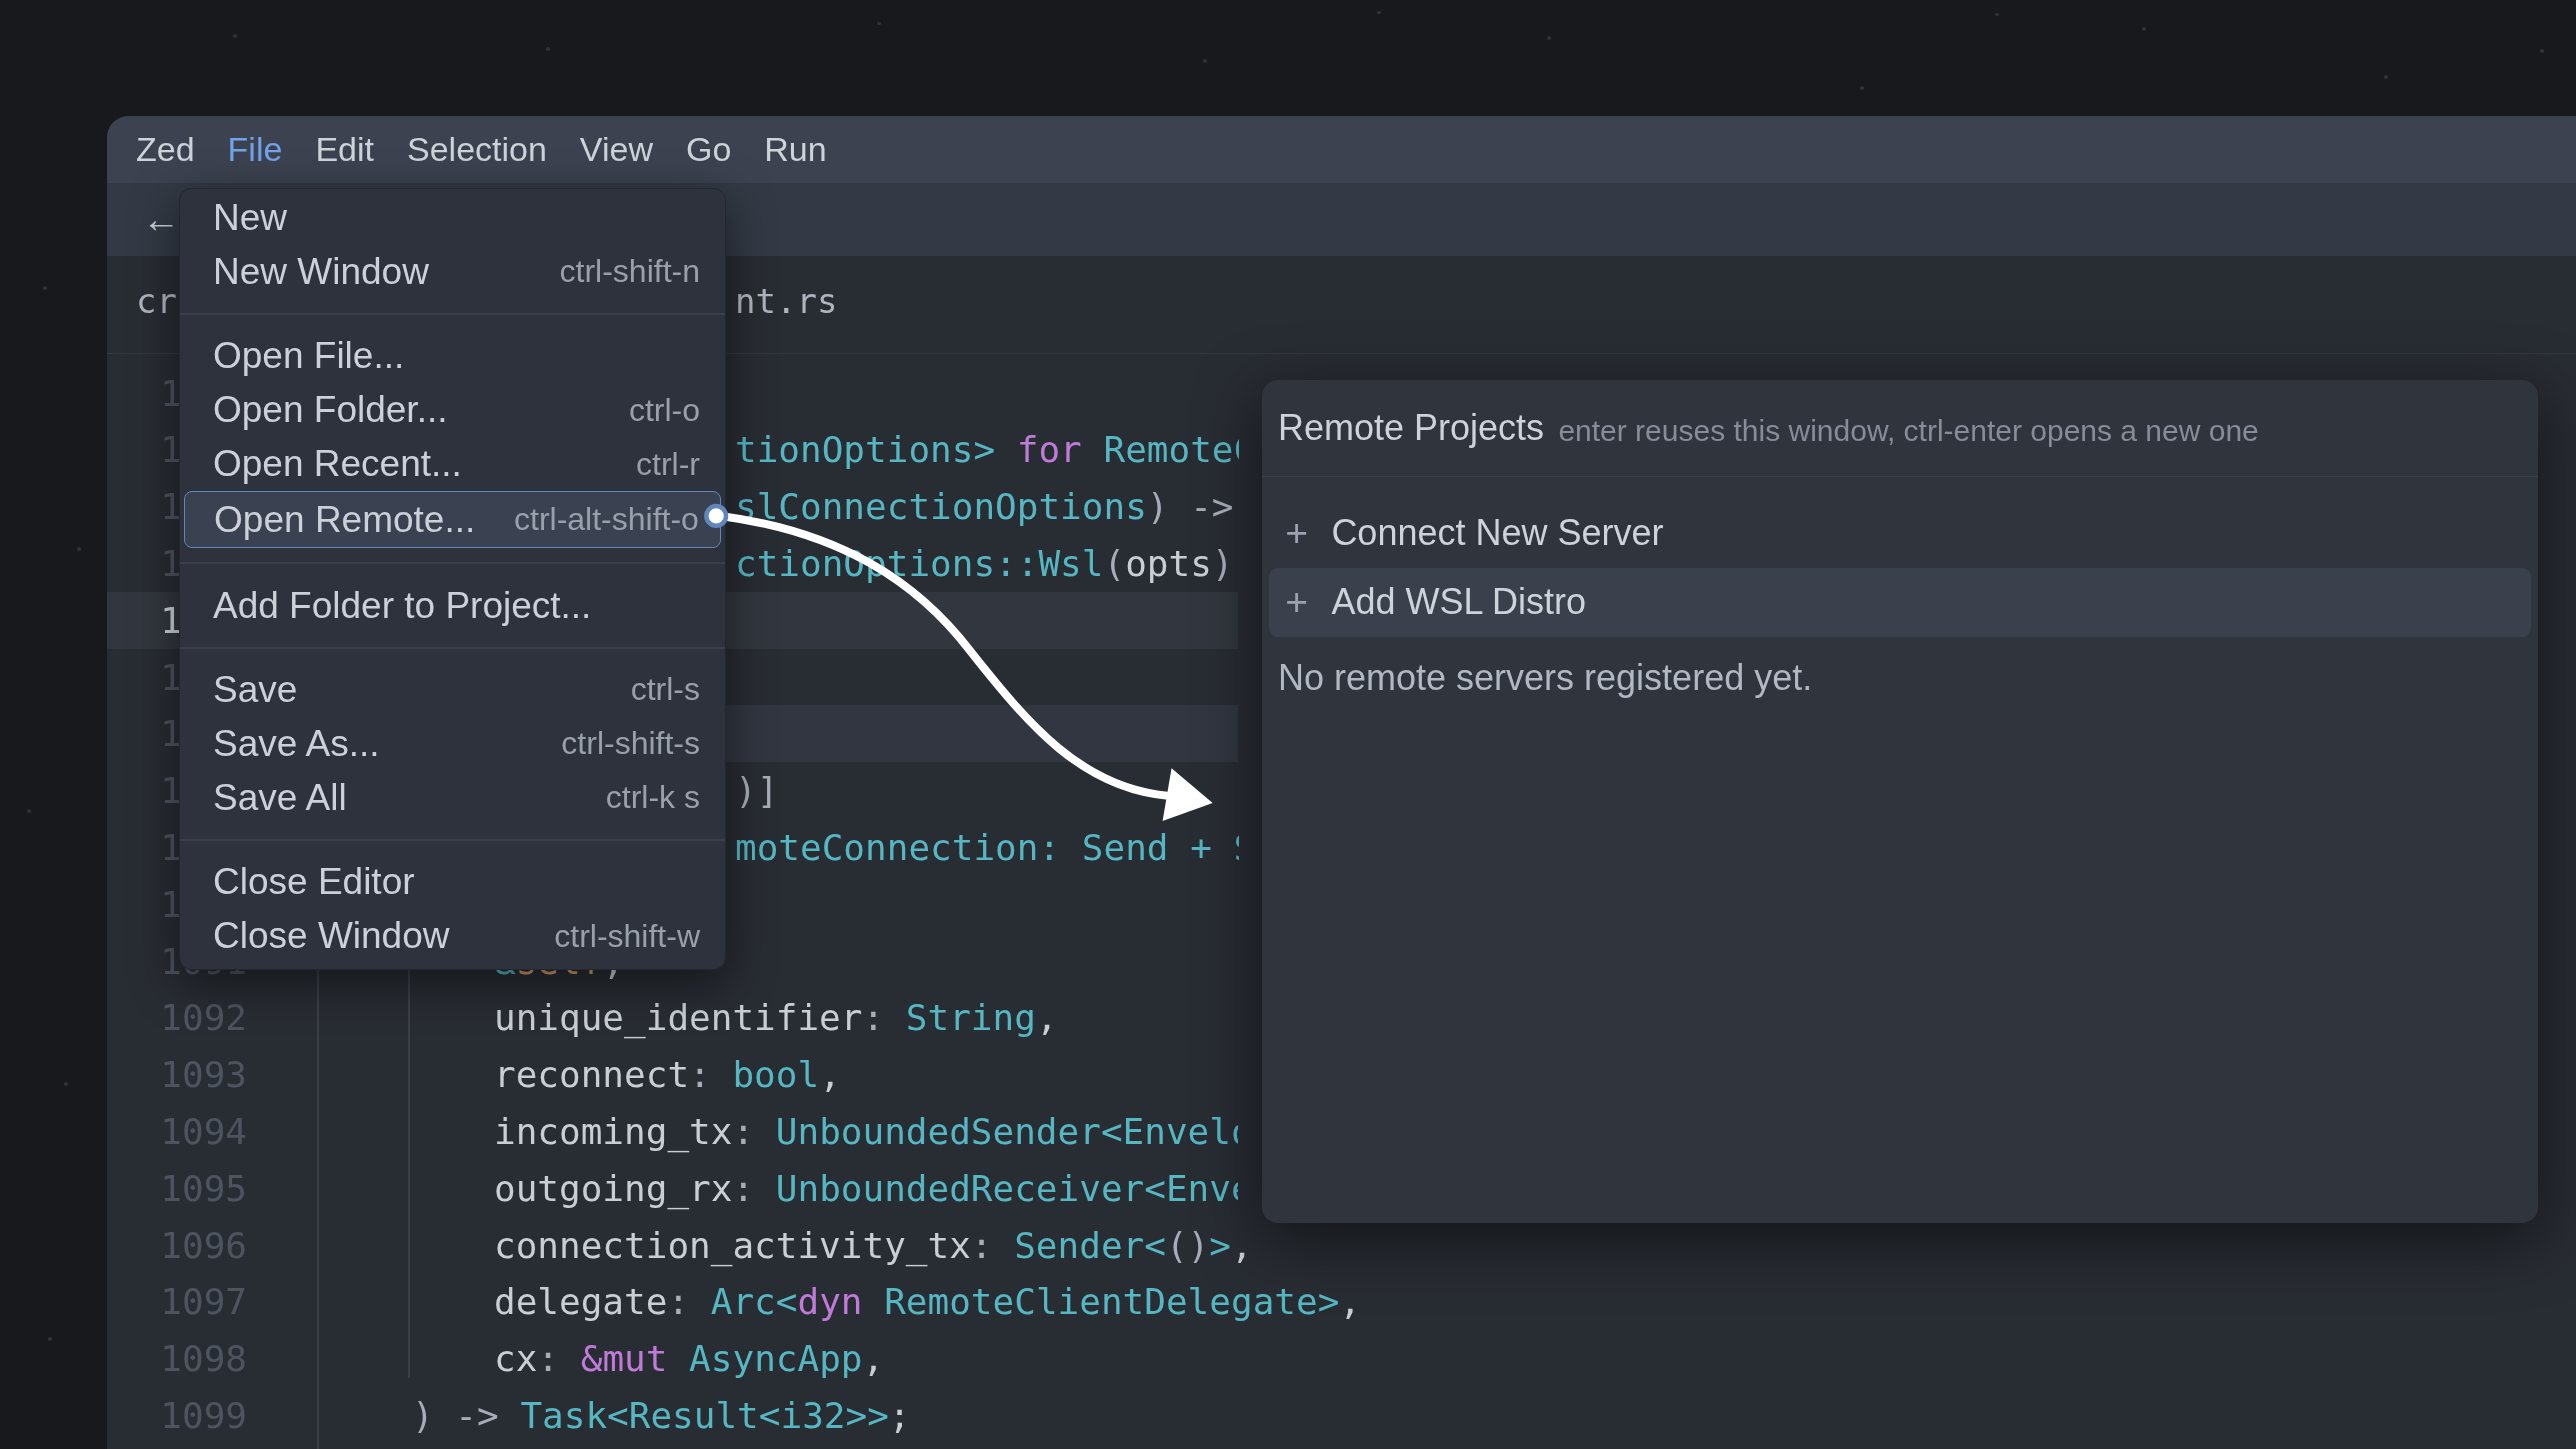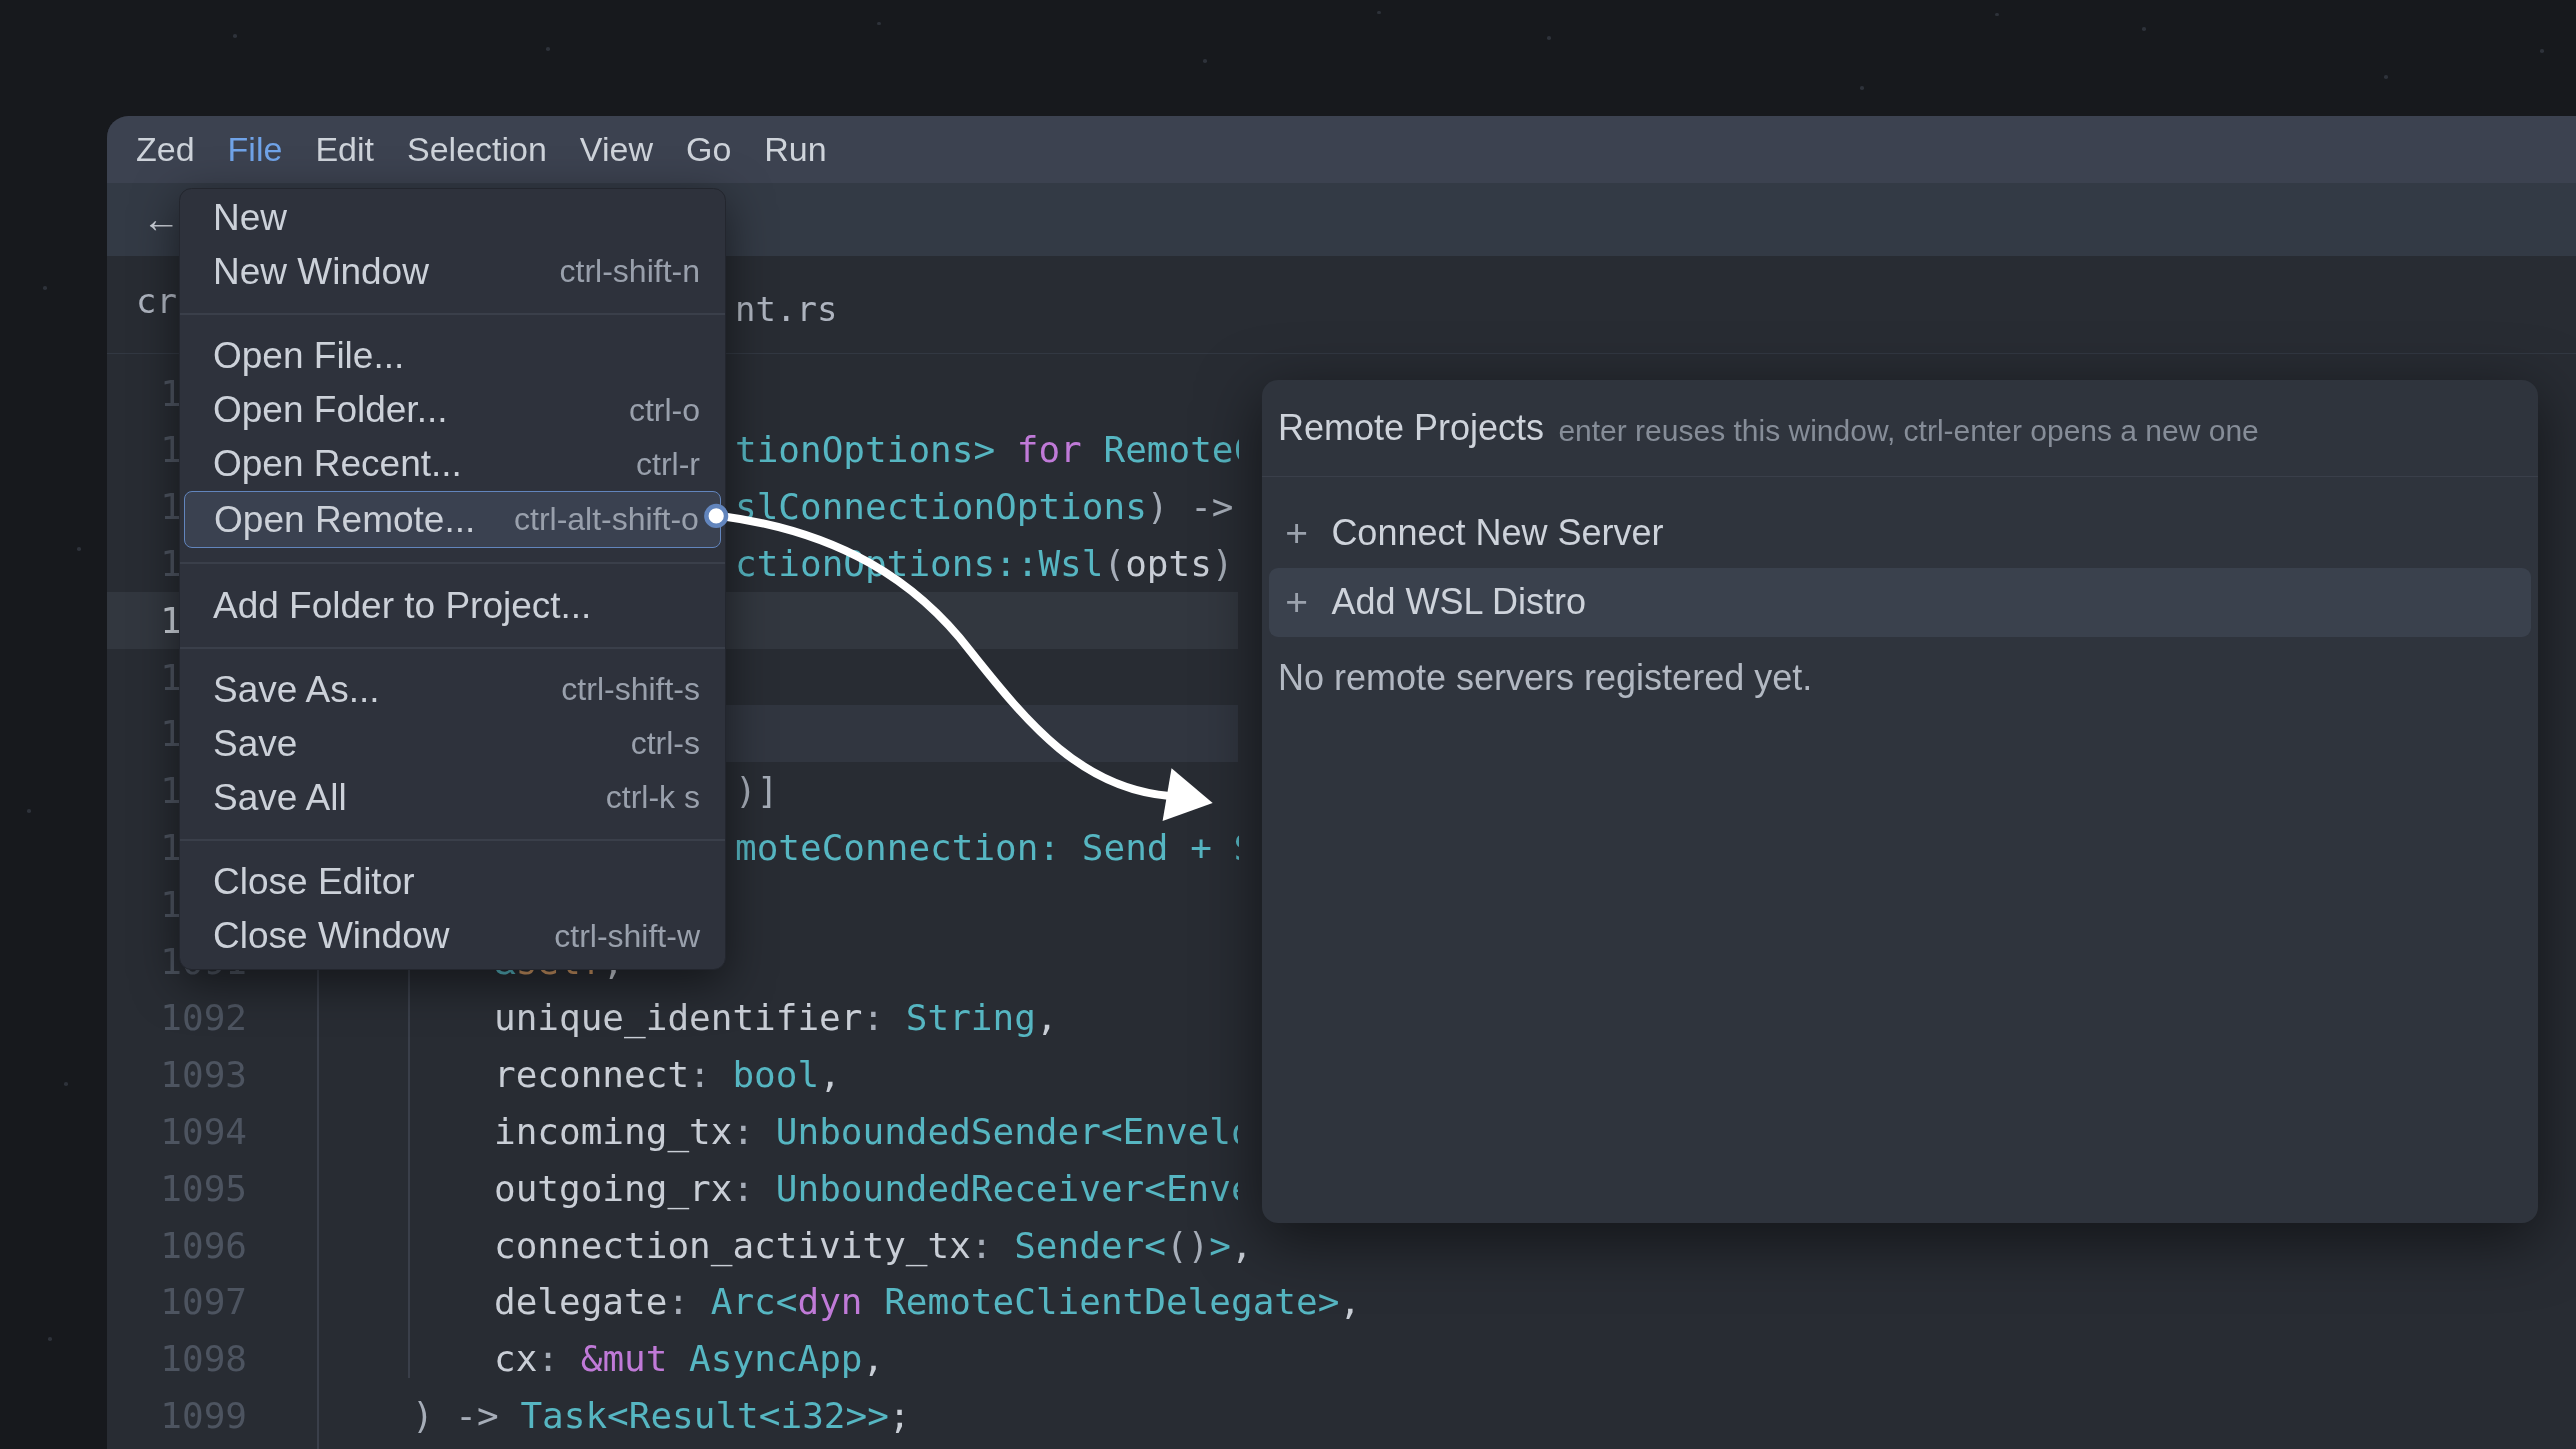--- a/index.html
+++ b/index.html
@@ -39,21 +39,21 @@
     font-size:38px; color:#c9ced6;
   }
 
   
   .crumbrow {
     position:absolute; left:0; top:140px; right:0; height:98px;
     background:#282c33; border-bottom:1.8px solid #323842; z-index:1;
     font-family:"DejaVu Sans Mono", monospace; font-size:34px; color:#aeb4bf;
   }
   .crumb-left  { position:absolute; left:29px;  top:25px; }
-  .crumb-right { position:absolute; left:628px; top:33px;text-align:center; }
+  .crumb-right { position:absolute; left:628px; top:25px;text-align:center; }
 
   
   #editor { position:absolute; inset:0; z-index:1; }
   .guide { position:absolute; width:1.8px; background:#3a3f4a; top:242px; }
   .guide.g1 { left:210px; bottom:0; }
   .guide.g2 { left:301px; height:1020px; }
   .line-band {
     position:absolute; left:0; width:1131px; height:57px;
     background:#32373f;
   }
@@ -229,26 +229,26 @@
         <span class="mi-label">Open Remote...</span>
         <span class="mi-key">ctrl-alt-shift-o</span>
       </div>
       <div class="menu-sep"></div>
       <div class="menu-item">
         <span class="mi-label">Add Folder to Project...</span>
         <span class="mi-key"></span>
       </div>
       <div class="menu-sep"></div>
       <div class="menu-item">
+        <span class="mi-label">Save</span>
+        <span class="mi-key">ctrl-s</span>
+      </div>
+      <div class="menu-item">
         <span class="mi-label">Save As...</span>
         <span class="mi-key">ctrl-shift-s</span>
-      </div>
-      <div class="menu-item">
-        <span class="mi-label">Save</span>
-        <span class="mi-key">ctrl-s</span>
       </div>
       <div class="menu-item">
         <span class="mi-label">Save All</span>
         <span class="mi-key">ctrl-k  s</span>
       </div>
       <div class="menu-sep"></div>
       <div class="menu-item">
         <span class="mi-label">Close Editor</span>
         <span class="mi-key"></span>
       </div>

